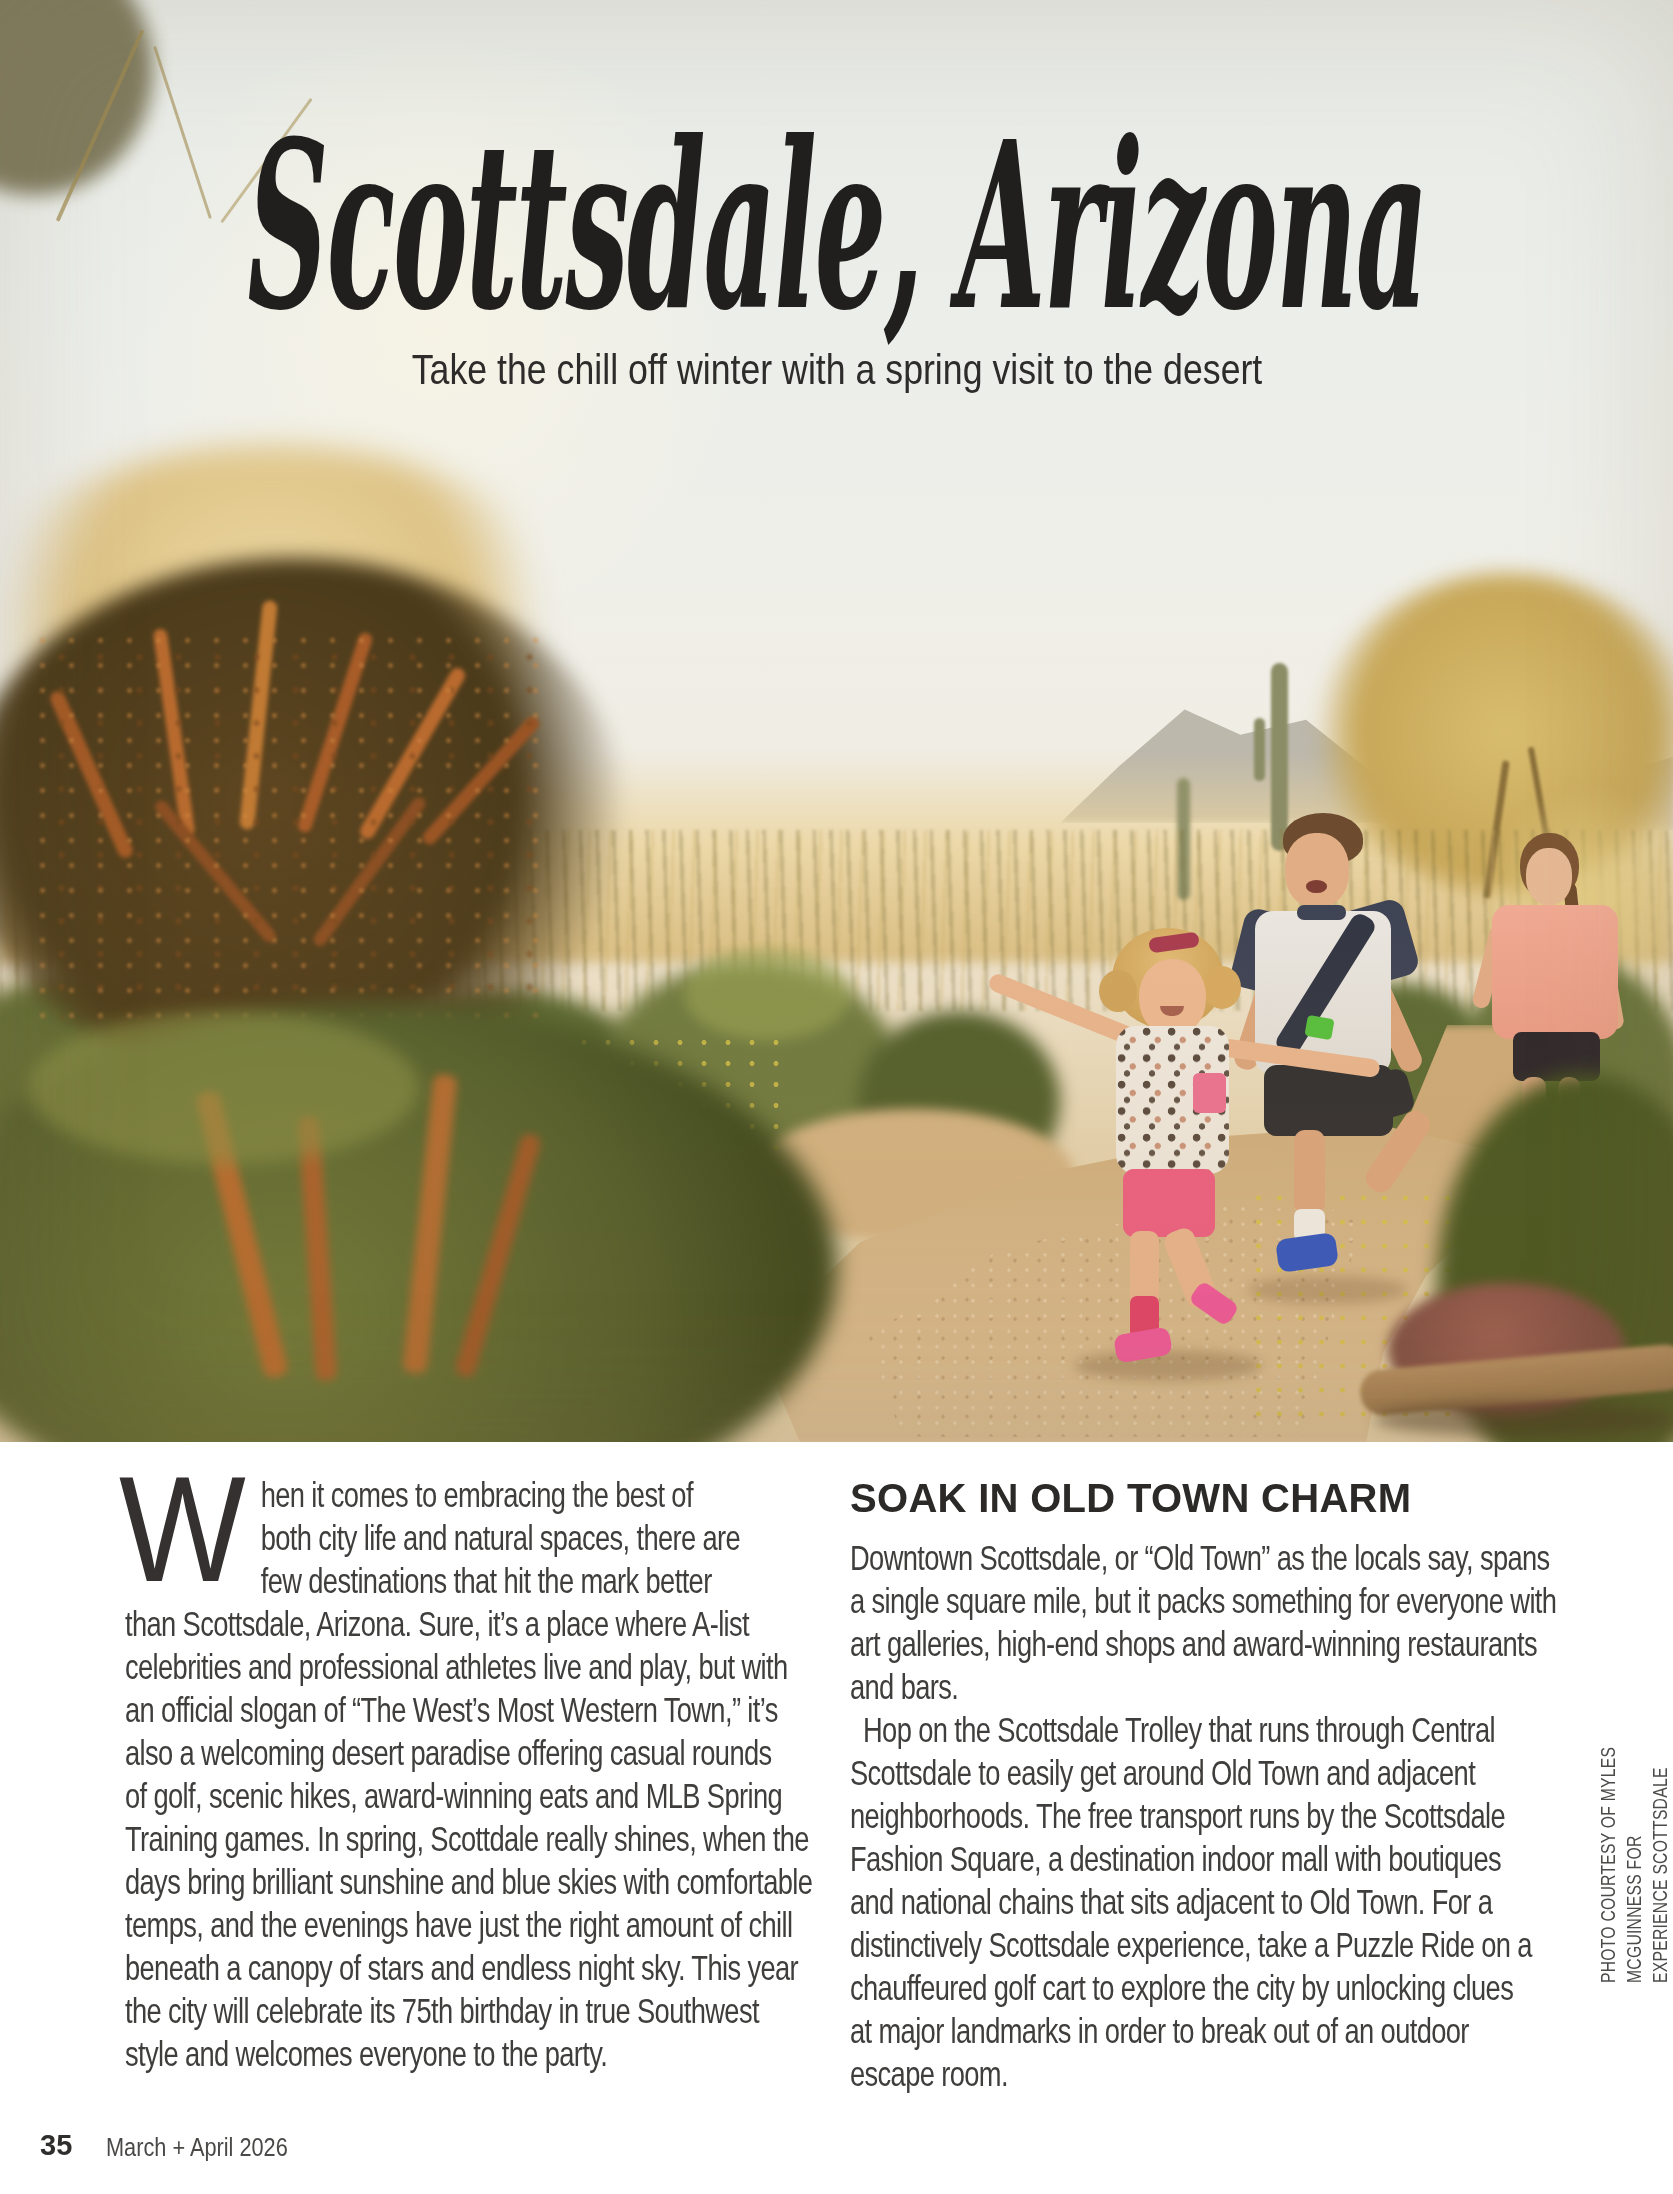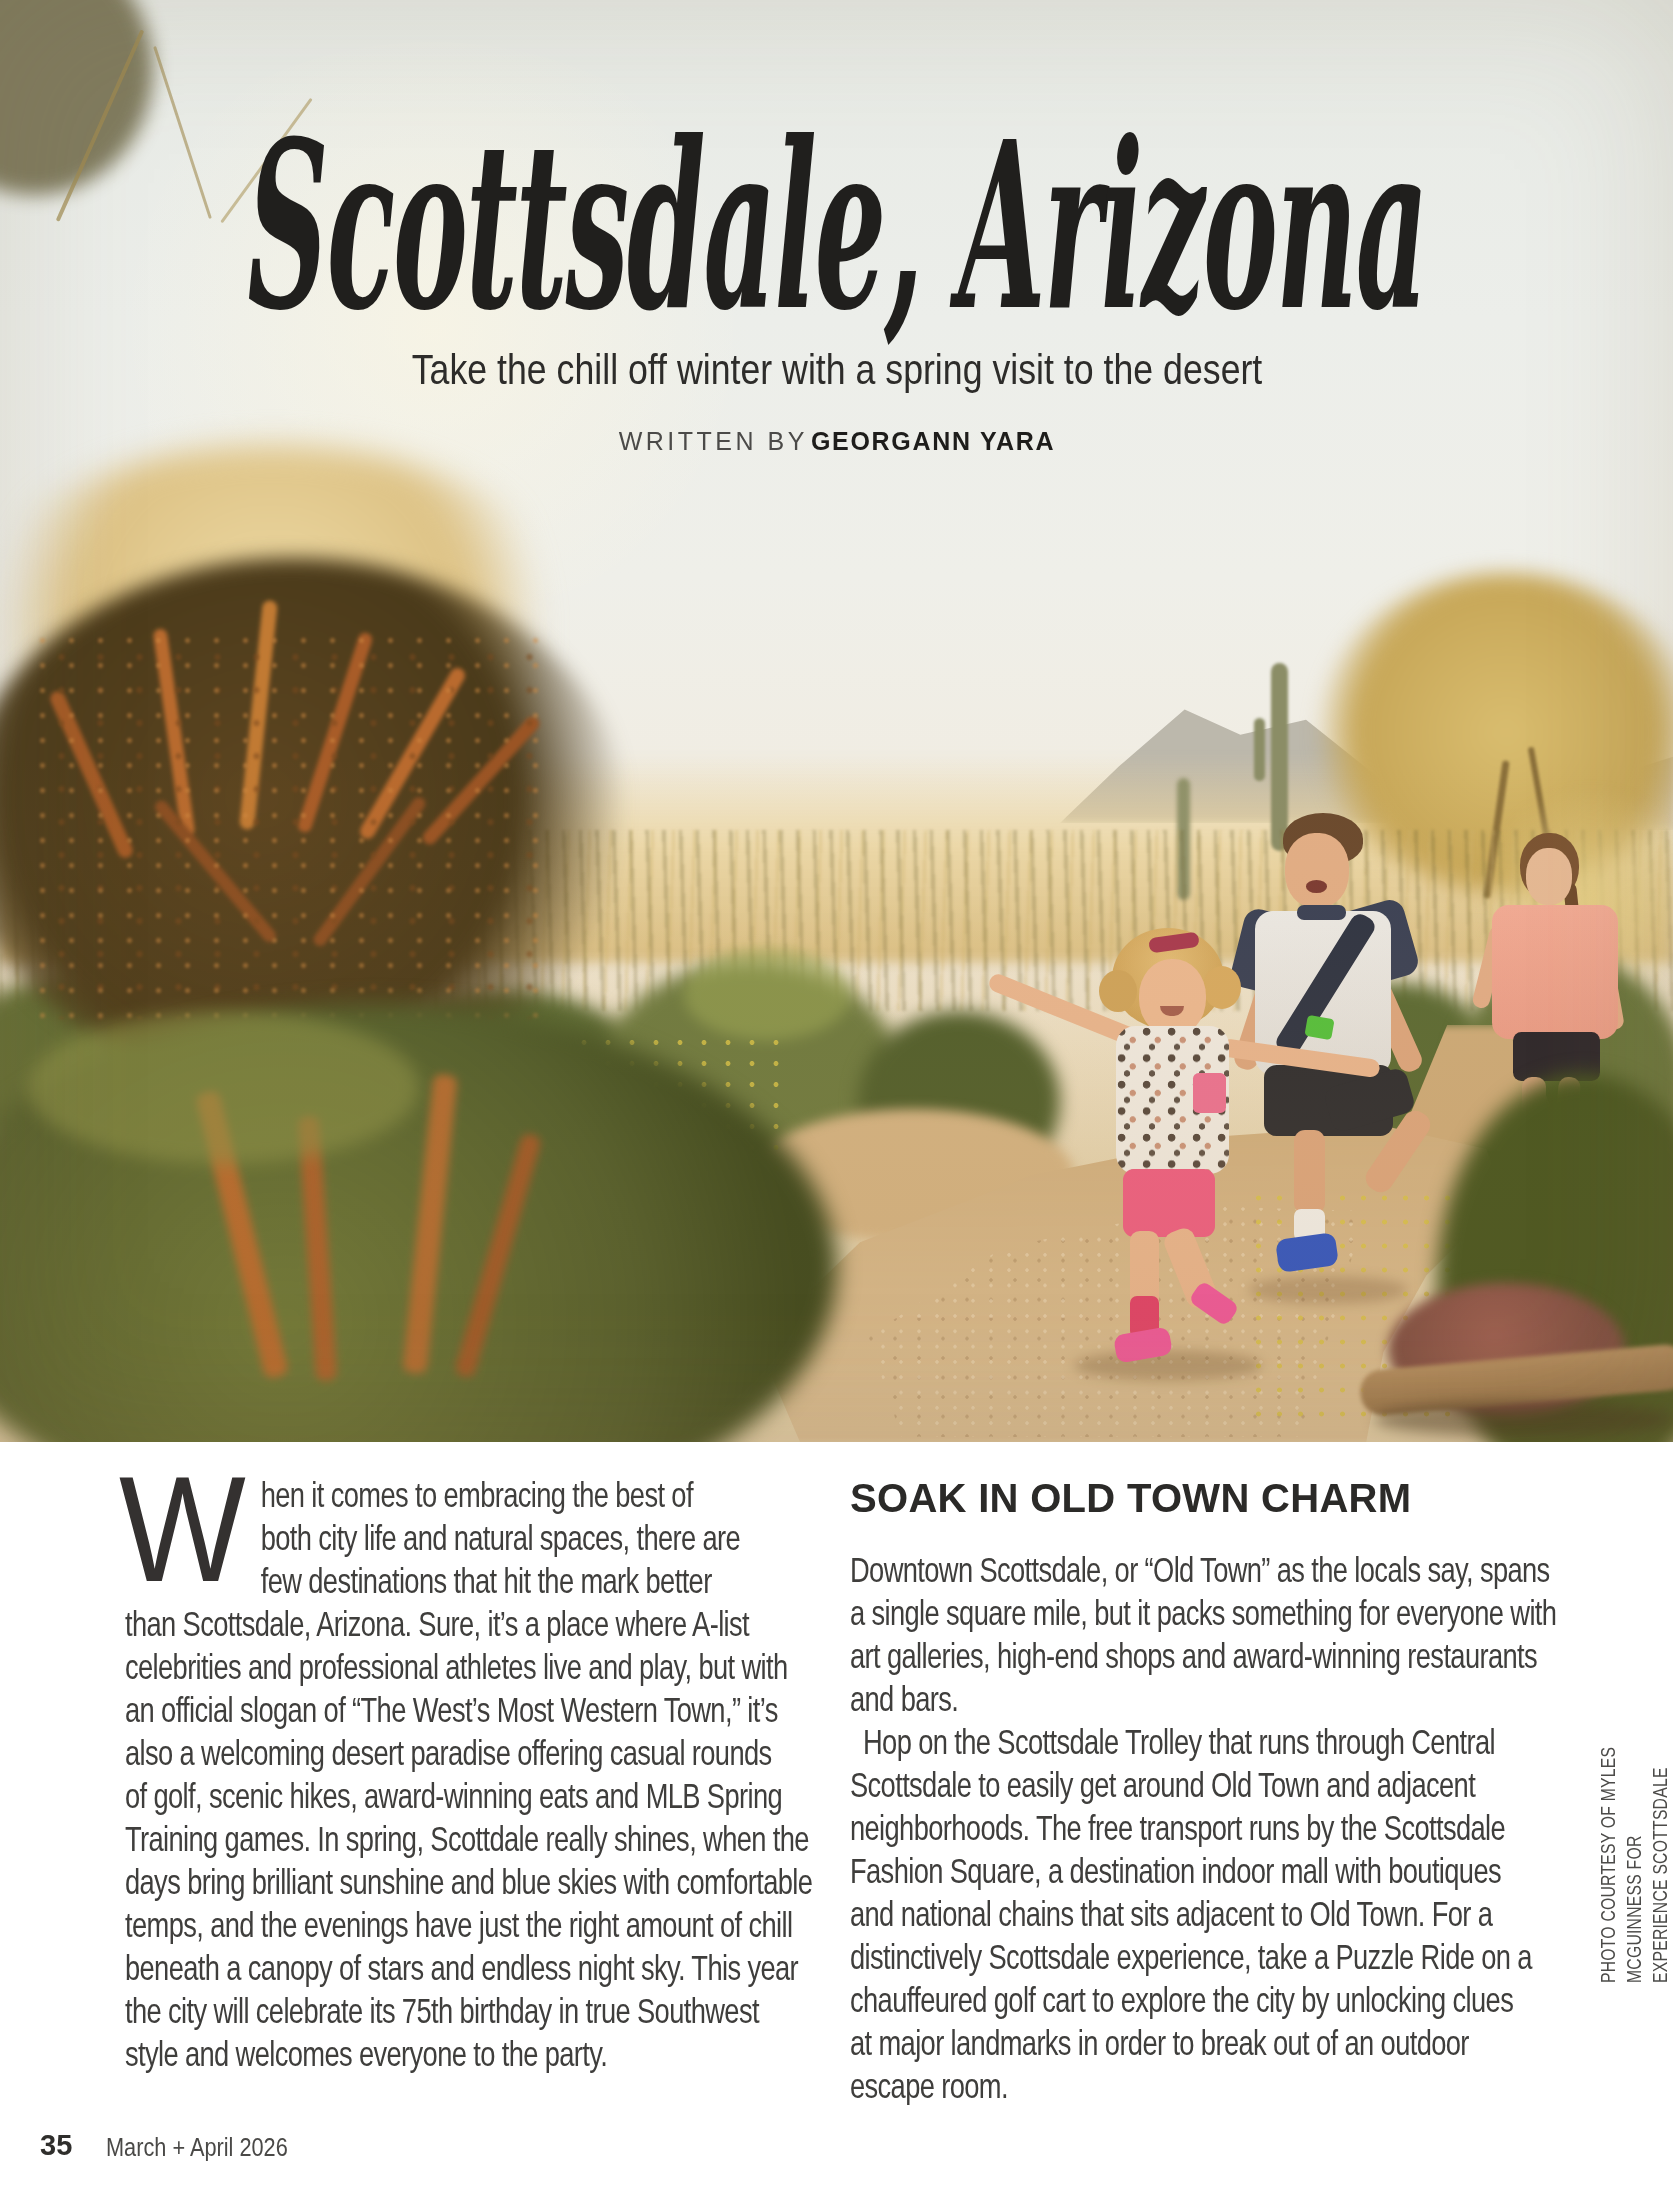--- a/index.html
+++ b/index.html
@@ -18,21 +18,21 @@
   .subtitle{font-size:42px;letter-spacing:0px;color:#2d2c2a;}
   .byline-row{left:0;top:427px;width:1674px;text-align:center;}
   .byline-prefix{font-size:25px;letter-spacing:3.5px;color:#4b4a48;}
   .byline-author{font-size:25px;letter-spacing:1.7px;color:#1e1d1b;font-weight:bold;}
   .col{position:absolute;width:704px;}
   .cond{width:928px;transform:scaleX(.78);transform-origin:0 0;}
   .body{white-space:pre-line;font-size:35px;line-height:43px;letter-spacing:-0.8px;color:#3f3e3c;margin:0;}
   .indent{margin-left:174px;}
   .dropcap{position:absolute;left:-5.6px;top:0px;font-size:151px;line-height:112px;color:#343130;
            transform:scaleX(.89);transform-origin:0 0;}
-  .sec-heading{font-size:40px;font-weight:bold;letter-spacing:0.3px;color:#2b2a28;margin:0 0 28px 0;line-height:43px;}
+  .sec-heading{font-size:40px;font-weight:bold;letter-spacing:0.3px;color:#2b2a28;margin:0 0 16px 0;line-height:43px;}
   .credit{position:absolute;left:1595px;top:1983px;width:460px;font-size:21px;line-height:26px;
           letter-spacing:0.3px;color:#4c4b49;white-space:pre-line;
           transform:rotate(-90deg) scaleX(.75);transform-origin:0 0;}
   .footer-num{position:absolute;left:40px;top:2129px;font-size:29px;font-weight:bold;color:#2f2e2c;}
   .footer-issue{position:absolute;left:106px;top:2132px;font-size:26.5px;color:#4a4947;
                 transform:scaleX(.82);transform-origin:0 0;}
 </style>
 </head>
 <body>
 
@@ -171,24 +171,20 @@
     <div class="abs branch" style="left:265px;top:84px;width:2.8px;height:153px;background:#a89254;transform:rotate(36deg);opacity:.55;"></div>
 
     <div class="abs" style="left:0;top:0;width:1674px;height:1442px;background:linear-gradient(180deg,rgba(0,0,0,0) 52%,rgba(190,140,70,.10) 80%,rgba(170,120,60,.14));box-shadow:inset 0 0 153px rgba(120,105,70,.18);"></div>
 
     <svg class="abs title-svg" viewBox="0 0 2400 520" xmlns="http://www.w3.org/2000/svg">
       <text x="1200" y="400" text-anchor="middle" textLength="1690" lengthAdjust="spacingAndGlyphs" font-family="DejaVu Serif, serif" font-style="italic" font-weight="bold" font-size="330" fill="#201f1d" letter-spacing="-6">Scottsdale, Arizona</text>
     </svg>
     <div class="abs subtitle-row">
       <span class="subtitle">Take the chill off winter with a spring visit to the desert</span>
     </div>
-    <div class="abs byline-row">
-      <span class="byline-prefix">WRITTEN BY</span>
-      <span class="byline-author">GEORGANN YARA</span>
-    </div>
   </div>
 
   <section class="col" style="left:125px;top:1473px;">
     <span class="dropcap">W</span>
     <div class="cond">
       <p class="body indent">hen it comes to embracing the best of
 both city life and natural spaces, there are
 few destinations that hit the mark better</p>
       <p class="body">than Scottsdale, Arizona. Sure, it’s a place where A-list
 celebrities and professional athletes live and play, but with

